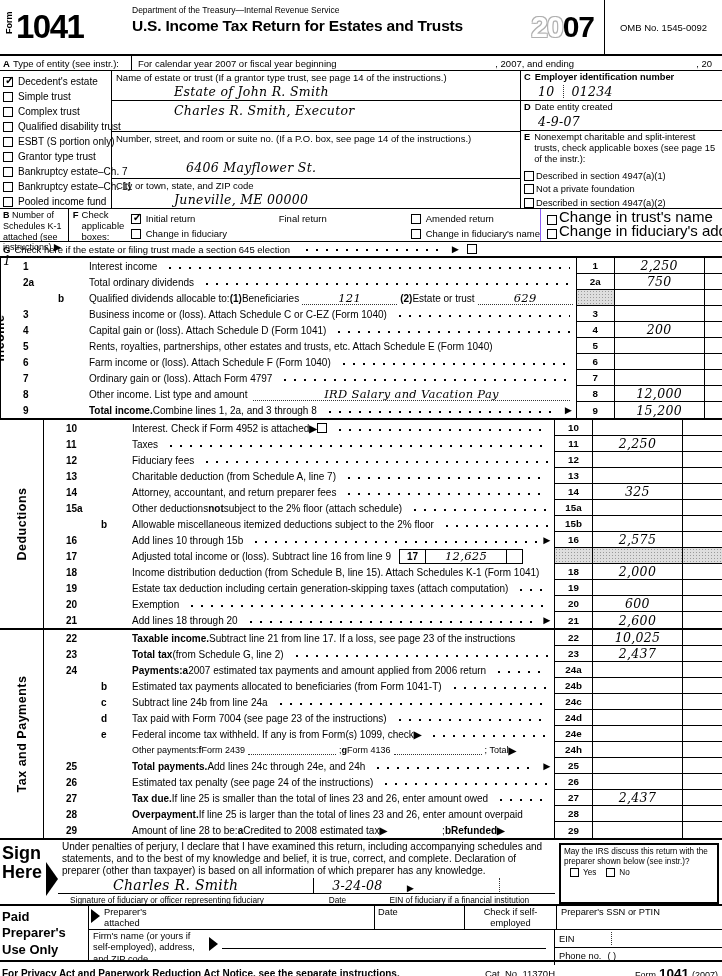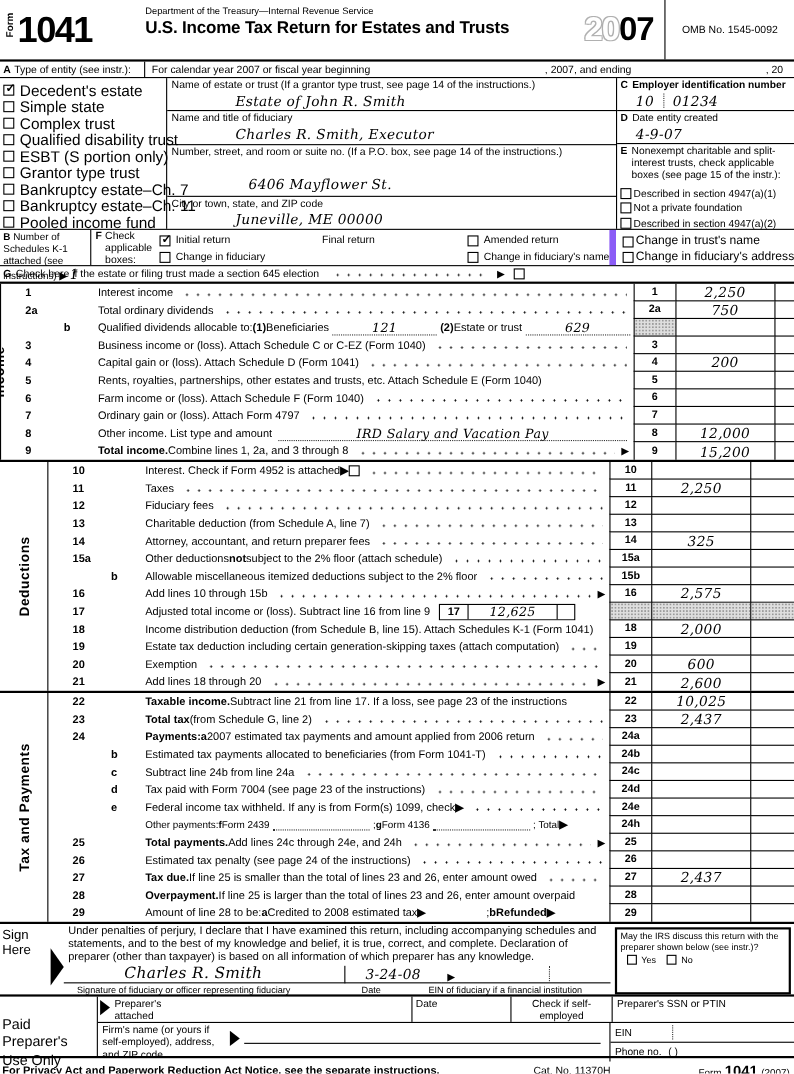--- a/index.html
+++ b/index.html
@@ -22,21 +22,21 @@
 
 .rowa{display:flex;border-bottom:1px solid #000;height:15px;align-items:center;font-size:9.5px}
 .rowa-left{width:132px;padding-left:3px;border-right:1px solid #000;height:100%;display:flex;align-items:center;gap:3px}
 .rowa-right{flex:1;display:flex;align-items:center;padding:0 10px 0 6px;height:100%}
 .sp1{flex:1.3}.sp2{flex:1}
 .b{font-weight:bold}
 .sm{font-size:9px}
 
 
 .entity{display:flex;height:138px;border-bottom:1px solid #000}
-.ent-left{width:152px;border-right:1px solid #000;padding:3px 0 0 3px;font-size:14px}
+.ent-left{width:112px;border-right:1px solid #000;padding:3px 0 0 3px;font-size:10px}
 .cbrow{display:flex;align-items:center;height:15px;gap:5px;white-space:nowrap}
 .cb{display:inline-block;width:10px;height:10px;border:1.2px solid #000;position:relative;flex-shrink:0;background:#fff}
 .cb.ck::after{content:"✓";position:absolute;left:1px;top:-4px;font-size:11px;font-weight:bold}
 .ent-mid{width:408px;display:flex;flex-direction:column}
 .field{border-bottom:1px solid #000;flex:1;padding:1px 0 0 4px;font-size:9.5px;display:flex;flex-direction:column}
 .field:last-child{border-bottom:none}
 .f-street{flex:1.6}
 .fval{padding-left:58px;margin-top:1px}
 .f-street .fval{margin-top:auto;margin-bottom:3px;padding-left:70px}
 .hw{font-family:"DejaVu Serif",serif;font-style:italic;font-size:12.5px;letter-spacing:.3px}
@@ -55,21 +55,21 @@
 .bfband{display:flex;height:33px;border-bottom:1px solid #000}
 .b-cell{width:132px;border-right:1px solid #000;font-size:9px;padding:1px 2px 0 3px;line-height:1.2}
 .f-cell{flex:1;display:flex;font-size:9.5px}
 .f-label{width:62px;padding:1px 0 0 4px;line-height:1.15;display:flex;gap:3px}
 .f-boxes{flex:1;padding-top:2px}
 .f-r{display:flex;height:15px;align-items:center}
 .fitem{display:flex;gap:5px;align-items:center;white-space:nowrap}
 .f-r1 .fitem:nth-child(1){width:148px}
 .f-r1 .fitem:nth-child(2){width:132px}
 .f-r2 .fitem:nth-child(1){width:280px}
-.bf-right{width:182px;border-left:6px solid #8b5cf6;padding:2px 0 0 6px;font-size:11px}
+.bf-right{width:182px;border-left:1px solid #8b5cf6;padding:2px 0 0 6px;font-size:15px}
 .bf-right .eitem{height:14px}
 
 
 .grow{display:flex;align-items:center;height:16px;border-bottom:2px solid #000;padding-left:3px;font-size:9.5px;gap:4px}
 .grow .dots{flex:0 0 140px}
 
 
 .section{display:flex;border-bottom:2px solid #000}
 .side{width:44px;border-right:1px solid #000;position:relative}
 .sidetext{position:absolute;left:50%;top:50%;transform:translate(-50%,-50%) rotate(-90deg);font-weight:bold;font-size:12.5px;letter-spacing:.5px;white-space:nowrap}
@@ -89,40 +89,40 @@
 .hgrow{flex:1;border-bottom:1.2px dotted #333;text-align:center;height:13px;line-height:12px;margin:0 6px;min-width:40px}
 .dfill{width:88px;border-bottom:1.2px dotted #333;height:10px;margin:0 3px}
 .gapx{width:55px}
 .mini{display:inline-flex;align-items:stretch;border:1.2px solid #000;height:15px;margin-left:8px}
 .mini .mn{width:26px;border-right:1px solid #000;font-weight:bold;text-align:center;line-height:13px}
 .mini .mv{width:80px;text-align:center;line-height:12px}
 .mini .mx{width:16px;border-left:1px solid #000}
 
 
 .sign{display:flex;height:66px;border-bottom:2.5px solid #000}
-.sign-left{width:46px;padding:4px 0 0 2px;font-size:12px;font-weight:normal;line-height:1.05}
+.sign-left{width:46px;padding:4px 0 0 2px;font-size:18px;font-weight:bold;line-height:1.05}
 .bigtri{width:0;height:0;border-top:17px solid transparent;border-bottom:17px solid transparent;border-left:12px solid #000;margin-top:22px}
 .sign-main{flex:1;display:flex;flex-direction:column;min-width:0}
 .perjury{font-size:10px;line-height:1.2;padding:1px 3px 0 4px}
 .sigrow{display:flex;align-items:flex-end;height:26px}
 .sigval{flex:1.35;border-bottom:1.2px solid #000;padding-left:55px;display:flex;align-items:flex-end}
 .sigdate{width:88px;border-bottom:1.2px solid #000;border-left:1px solid #000;text-align:center}
 .sigein{flex:1;border-bottom:1.2px solid #000;display:flex;align-items:flex-end;padding-left:6px;gap:2px}
 .sigein .vdot{height:14px;margin:0 0 1px 80px}
 .siglabels{display:flex;font-size:8.3px;padding-top:1px}
 .sl1{flex:1.35;padding-left:12px}
 .sl2{width:88px;text-align:center}
 .sl3{flex:1;padding-left:8px}
 .discuss{width:160px;border:2px solid #000;margin:3px 3px 0 4px;padding:2px 3px;font-size:8.2px;line-height:1.25;flex-shrink:0}
 .dline{display:flex;align-items:center;gap:4px}
 .dline .cb{width:9px;height:9px;margin-left:6px}
 
 
 .prep{display:flex;height:56px;border-bottom:2.5px solid #000}
-.prep-left{width:88px;font-size:13px;font-weight:normal;line-height:1.25;padding:17px 0 0 2px}
+.prep-left{width:88px;font-size:13px;font-weight:bold;line-height:1.25;padding:3px 0 0 2px}
 .prep-main{flex:1;display:flex;flex-direction:column;border-left:1.4px solid #000}
 .prow1{display:flex;height:30px;border-bottom:1px solid #000}
 .tri{width:0;height:0;border-top:7px solid transparent;border-bottom:7px solid transparent;border-left:9px solid #000;margin:2px 4px 0 2px;flex-shrink:0}
 .psig{flex:1;display:flex;padding-top:1px;font-size:9.3px;line-height:1.2}
 .pdate{width:90px;border-left:1px solid #000;padding:1px 0 0 3px;font-size:9.3px}
 .pcheck{width:92px;border-left:1px solid #000;font-size:9.3px;text-align:center;display:flex;align-items:center;justify-content:center;line-height:1.2}
 .pssn{width:166px;border-left:1.4px solid #000;padding:1px 0 0 4px;font-size:9.3px}
 .prow2{display:flex;flex:1}
 .pfirm{flex:1;display:flex;font-size:9.3px;padding-top:1px}
 .pfirmlbl{width:118px;padding-left:4px;line-height:1.2}
@@ -175,21 +175,21 @@
   </div>
 
   <div class="entity">
     <div class="ent-left" id="entity-list">
         <div class="cbrow">
           <span class="cb ck"></span>
           <span>Decedent's estate</span>
         </div>
         <div class="cbrow">
           <span class="cb"></span>
-          <span>Simple state</span>
+          <span>Simple trust</span>
         </div>
         <div class="cbrow">
           <span class="cb"></span>
           <span>Complex trust</span>
         </div>
         <div class="cbrow">
           <span class="cb"></span>
           <span>Qualified disability trust</span>
         </div>
         <div class="cbrow">
@@ -212,21 +212,20 @@
           <span class="cb"></span>
           <span>Pooled income fund</span>
         </div>
       </div>
     <div class="ent-mid">
       <div class="field">
         <span>Name of estate or trust (If a grantor type trust, see page 14 of the instructions.)</span>
         <span class="fval hw">Estate of John R. Smith</span>
       </div>
       <div class="field">
-        <span>Name and title of fiduciary</span>
         <span class="fval hw">Charles R. Smith, Executor</span>
       </div>
       <div class="field f-street">
         <span>Number, street, and room or suite no. (If a P.O. box, see page 14 of the instructions.)</span>
         <span class="fval hw">6406 Mayflower St.</span>
       </div>
       <div class="field">
         <span>City or town, state, and ZIP code</span>
         <span class="fval hw">Juneville, ME 00000</span>
       </div>

